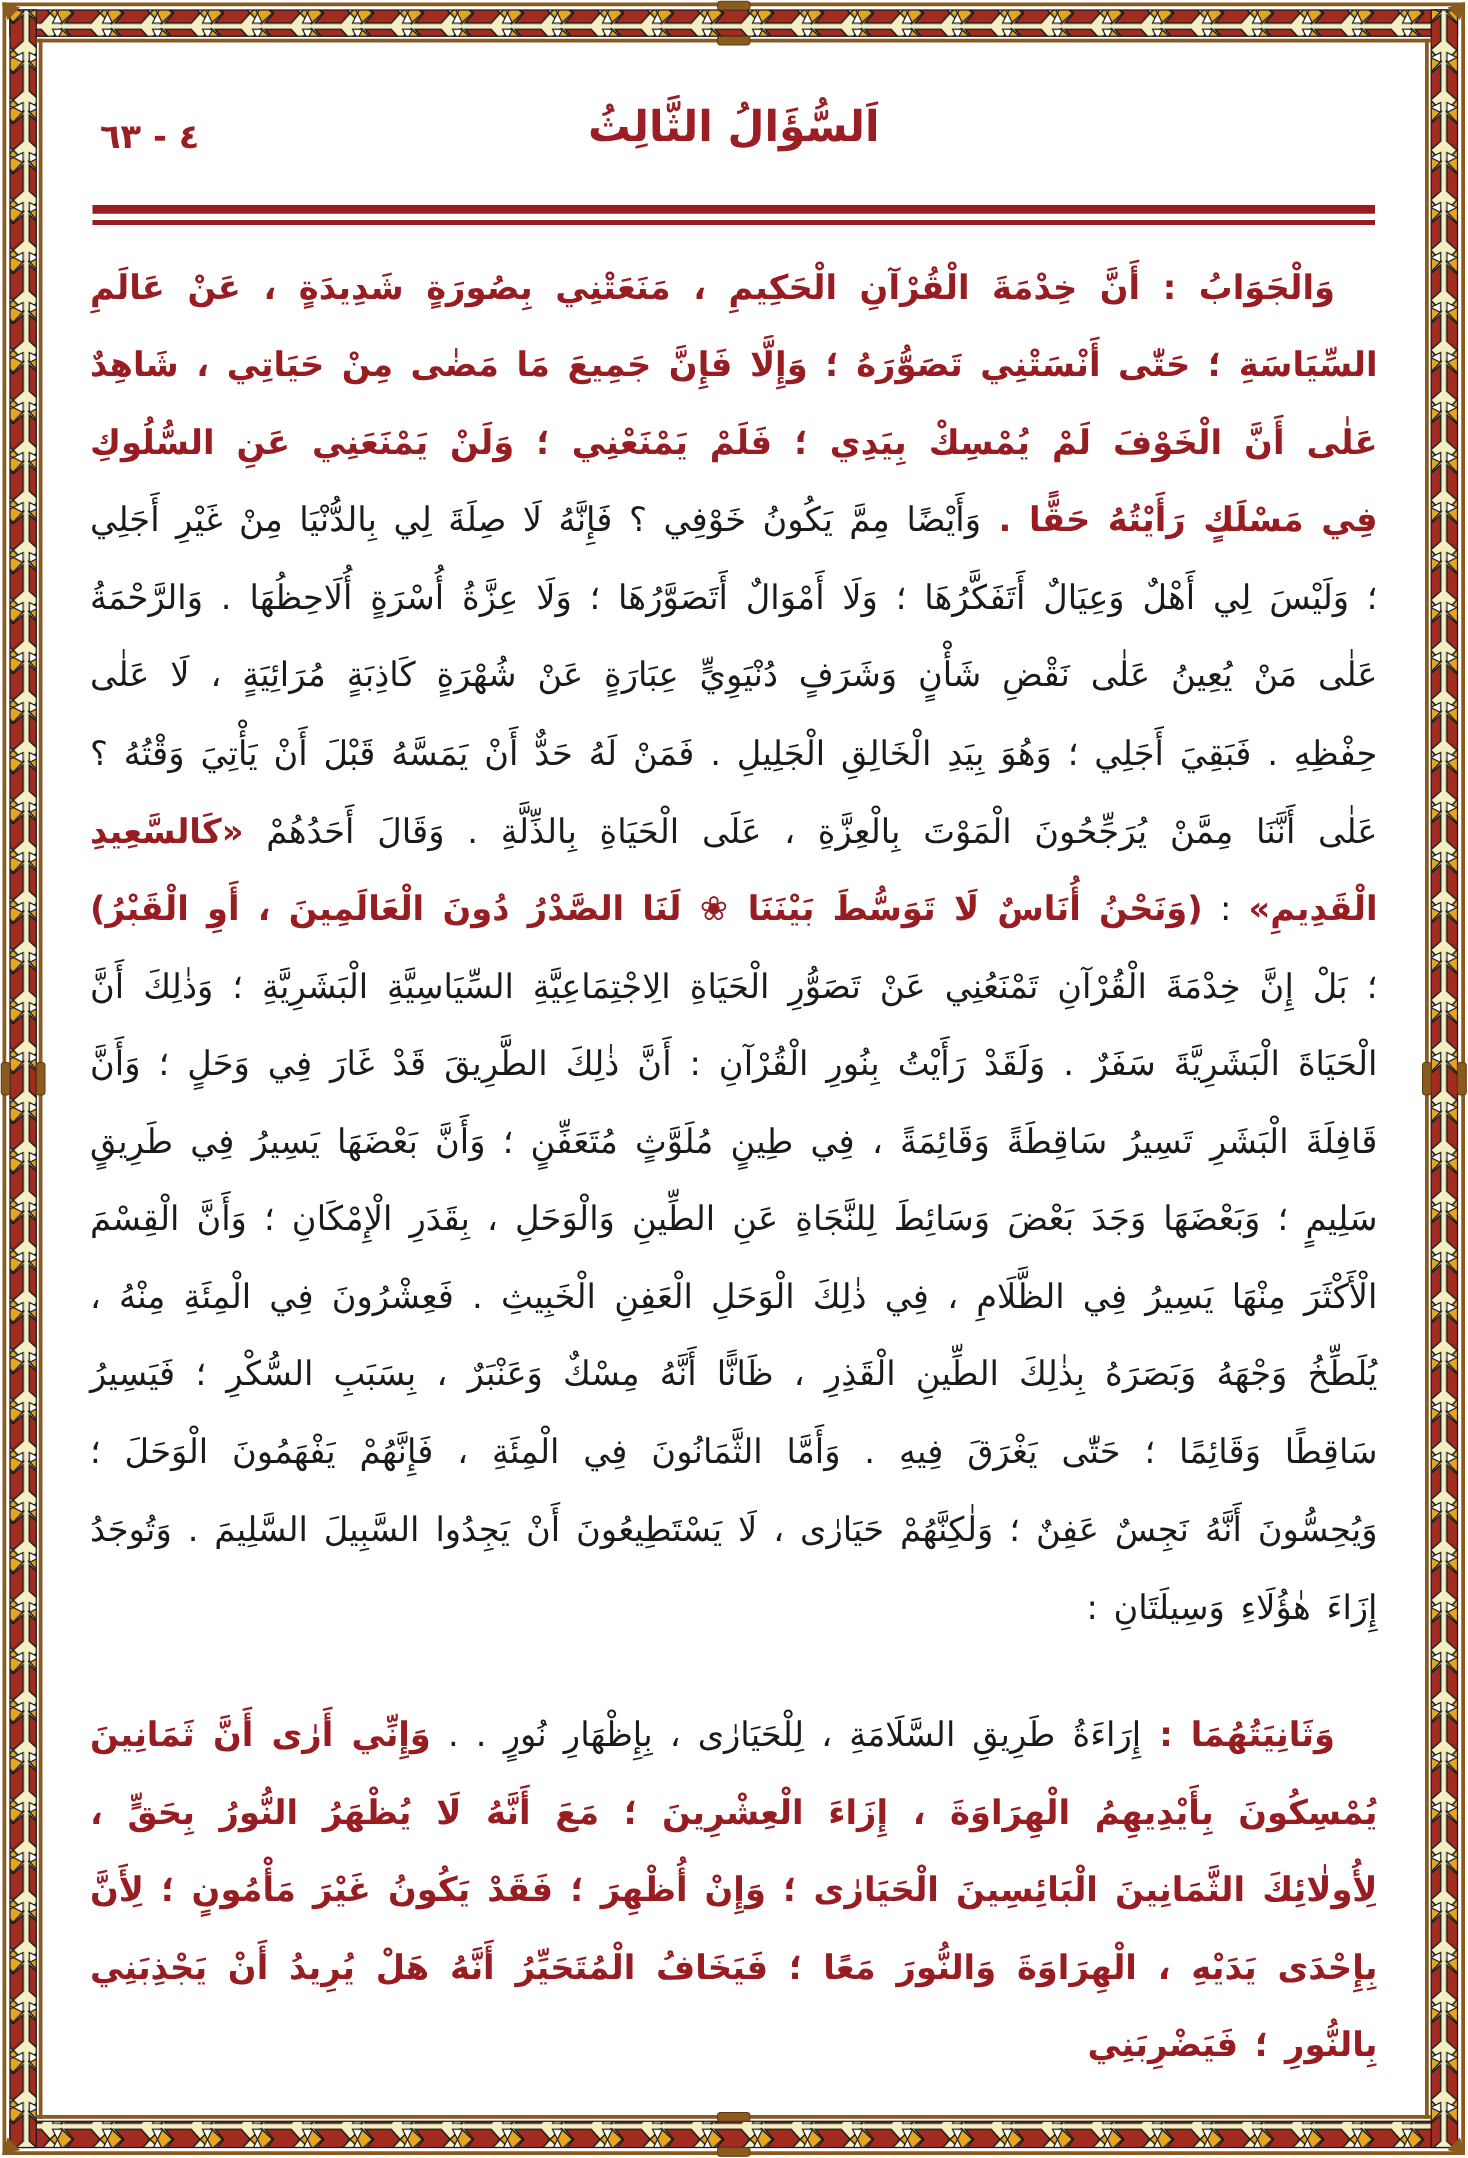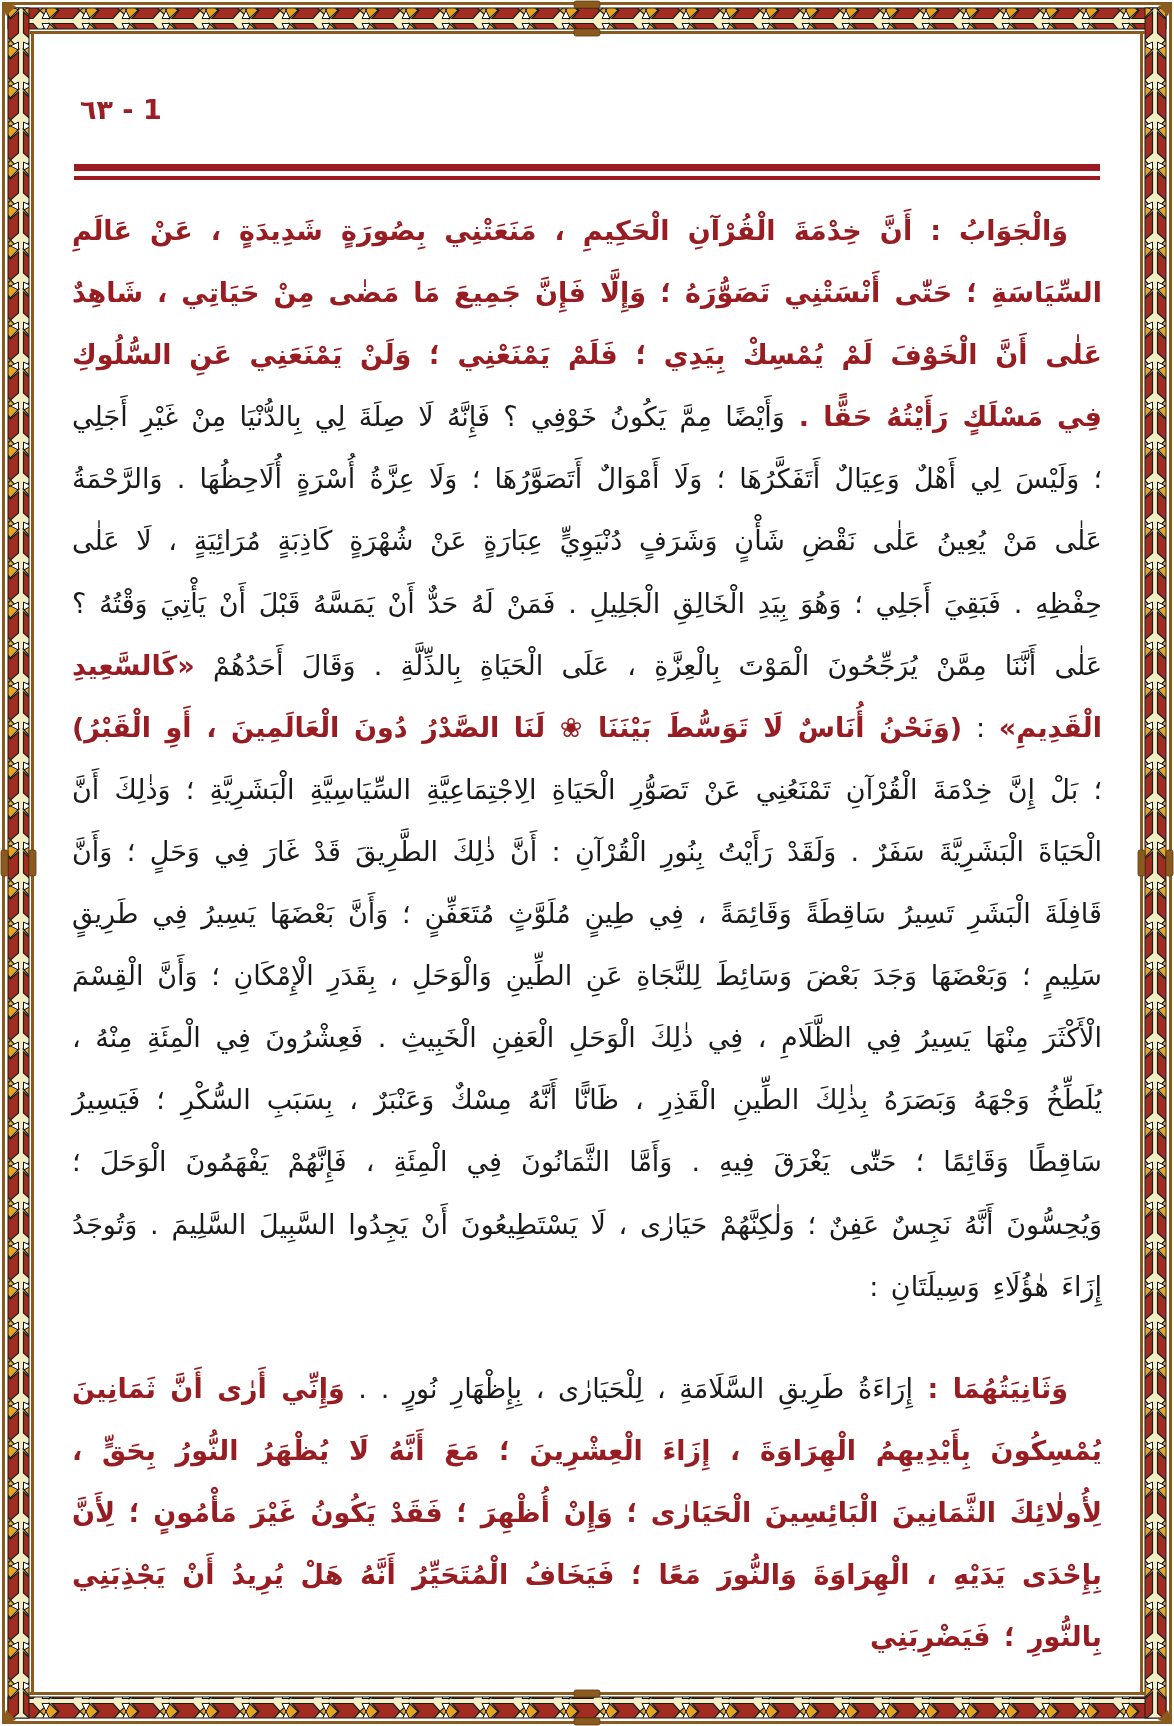--- a/index.html
+++ b/index.html
@@ -118,21 +118,22 @@
   <g fill="#8A5A1E">
     <path d="M2,2 L16,6 L6,16 Z"></path>
     <path d="M1172,2 L1158,6 L1168,16 Z"></path>
     <path d="M2,1724 L16,1720 L6,1710 Z"></path>
     <path d="M1172,1724 L1158,1720 L1168,1710 Z"></path>
   </g>
 </svg>
 
 <div class="content">
   <div class="header-row">
-    <div class="page-number">1 - ٦٣</div>
+    <div class="page-number">٤ - ٦٣</div>
+    <div class="page-title">اَلسُّؤَالُ الثَّالِثُ</div>
   </div>
 
   <div class="double-rule">
     <div class="r1"></div>
     <div class="r2"></div>
   </div>
 
   <div class="body-text">
       <p class="para"><span class="seg red">وَالْجَوَابُ : أَنَّ خِدْمَةَ الْقُرْآنِ الْحَكِيمِ ، مَنَعَتْنِي بِصُورَةٍ شَدِيدَةٍ ، عَنْ عَالَمِ السِّيَاسَةِ ؛ حَتّٰى أَنْسَتْنِي تَصَوُّرَهُ ؛ وَإِلَّا فَإِنَّ جَمِيعَ مَا مَضٰى مِنْ حَيَاتِي ، شَاهِدٌ عَلٰى أَنَّ الْخَوْفَ لَمْ يُمْسِكْ بِيَدِي ؛ فَلَمْ يَمْنَعْنِي ؛ وَلَنْ يَمْنَعَنِي عَنِ السُّلُوكِ فِي مَسْلَكٍ رَأَيْتُهُ حَقًّا . </span><span class="seg">وَأَيْضًا مِمَّ يَكُونُ خَوْفِي ؟ فَإِنَّهُ لَا صِلَةَ لِي بِالدُّنْيَا مِنْ غَيْرِ أَجَلِي ؛ وَلَيْسَ لِي أَهْلٌ وَعِيَالٌ أَتَفَكَّرُهَا ؛ وَلَا أَمْوَالٌ أَتَصَوَّرُهَا ؛ وَلَا عِزَّةُ أُسْرَةٍ أُلَاحِظُهَا . وَالرَّحْمَةُ عَلٰى مَنْ يُعِينُ عَلٰى نَقْضِ شَأْنٍ وَشَرَفٍ دُنْيَوِيٍّ عِبَارَةٍ عَنْ شُهْرَةٍ كَاذِبَةٍ مُرَائِيَةٍ ، لَا عَلٰى حِفْظِهِ . فَبَقِيَ أَجَلِي ؛ وَهُوَ بِيَدِ الْخَالِقِ الْجَلِيلِ . فَمَنْ لَهُ حَدٌّ أَنْ يَمَسَّهُ قَبْلَ أَنْ يَأْتِيَ وَقْتُهُ ؟ عَلٰى أَنَّنَا مِمَّنْ يُرَجِّحُونَ الْمَوْتَ بِالْعِزَّةِ ، عَلَى الْحَيَاةِ بِالذِّلَّةِ . وَقَالَ أَحَدُهُمْ </span><span class="seg red">«كَالسَّعِيدِ الْقَدِيمِ»</span><span class="seg"> : </span><span class="seg red">(وَنَحْنُ أُنَاسٌ لَا تَوَسُّطَ بَيْنَنَا ❀ لَنَا الصَّدْرُ دُونَ الْعَالَمِينَ ، أَوِ الْقَبْرُ)</span><span class="seg"> ؛ بَلْ إِنَّ خِدْمَةَ الْقُرْآنِ تَمْنَعُنِي عَنْ تَصَوُّرِ الْحَيَاةِ الِاجْتِمَاعِيَّةِ السِّيَاسِيَّةِ الْبَشَرِيَّةِ ؛ وَذٰلِكَ أَنَّ الْحَيَاةَ الْبَشَرِيَّةَ سَفَرٌ . وَلَقَدْ رَأَيْتُ بِنُورِ الْقُرْآنِ : أَنَّ ذٰلِكَ الطَّرِيقَ قَدْ غَارَ فِي وَحَلٍ ؛ وَأَنَّ قَافِلَةَ الْبَشَرِ تَسِيرُ سَاقِطَةً وَقَائِمَةً ، فِي طِينٍ مُلَوَّثٍ مُتَعَفِّنٍ ؛ وَأَنَّ بَعْضَهَا يَسِيرُ فِي طَرِيقٍ سَلِيمٍ ؛ وَبَعْضَهَا وَجَدَ بَعْضَ وَسَائِطَ لِلنَّجَاةِ عَنِ الطِّينِ وَالْوَحَلِ ، بِقَدَرِ الْإِمْكَانِ ؛ وَأَنَّ الْقِسْمَ الْأَكْثَرَ مِنْهَا يَسِيرُ فِي الظَّلَامِ ، فِي ذٰلِكَ الْوَحَلِ الْعَفِنِ الْخَبِيثِ . فَعِشْرُونَ فِي الْمِئَةِ مِنْهُ ، يُلَطِّخُ وَجْهَهُ وَبَصَرَهُ بِذٰلِكَ الطِّينِ الْقَذِرِ ، ظَانًّا أَنَّهُ مِسْكٌ وَعَنْبَرٌ ، بِسَبَبِ السُّكْرِ ؛ فَيَسِيرُ سَاقِطًا وَقَائِمًا ؛ حَتّٰى يَغْرَقَ فِيهِ . وَأَمَّا الثَّمَانُونَ فِي الْمِئَةِ ، فَإِنَّهُمْ يَفْهَمُونَ الْوَحَلَ ؛ وَيُحِسُّونَ أَنَّهُ نَجِسٌ عَفِنٌ ؛ وَلٰكِنَّهُمْ حَيَارٰى ، لَا يَسْتَطِيعُونَ أَنْ يَجِدُوا السَّبِيلَ السَّلِيمَ . وَتُوجَدُ إِزَاءَ هٰؤُلَاءِ وَسِيلَتَانِ :</span></p>
       <p class="para"><span class="seg red">وَثَانِيَتُهُمَا : </span><span class="seg">إِرَاءَةُ طَرِيقِ السَّلَامَةِ ، لِلْحَيَارٰى ، بِإِظْهَارِ نُورٍ . . </span><span class="seg red">وَإِنِّي أَرٰى أَنَّ ثَمَانِينَ يُمْسِكُونَ بِأَيْدِيهِمُ الْهِرَاوَةَ ، إِزَاءَ الْعِشْرِينَ ؛ مَعَ أَنَّهُ لَا يُظْهَرُ النُّورُ بِحَقٍّ ، لِأُولٰائِكَ الثَّمَانِينَ الْبَائِسِينَ الْحَيَارٰى ؛ وَإِنْ أُظْهِرَ ؛ فَقَدْ يَكُونُ غَيْرَ مَأْمُونٍ ؛ لِأَنَّ بِإِحْدَى يَدَيْهِ ، الْهِرَاوَةَ وَالنُّورَ مَعًا ؛ فَيَخَافُ الْمُتَحَيِّرُ أَنَّهُ هَلْ يُرِيدُ أَنْ يَجْذِبَنِي بِالنُّورِ ؛ فَيَضْرِبَنِي</span></p>

